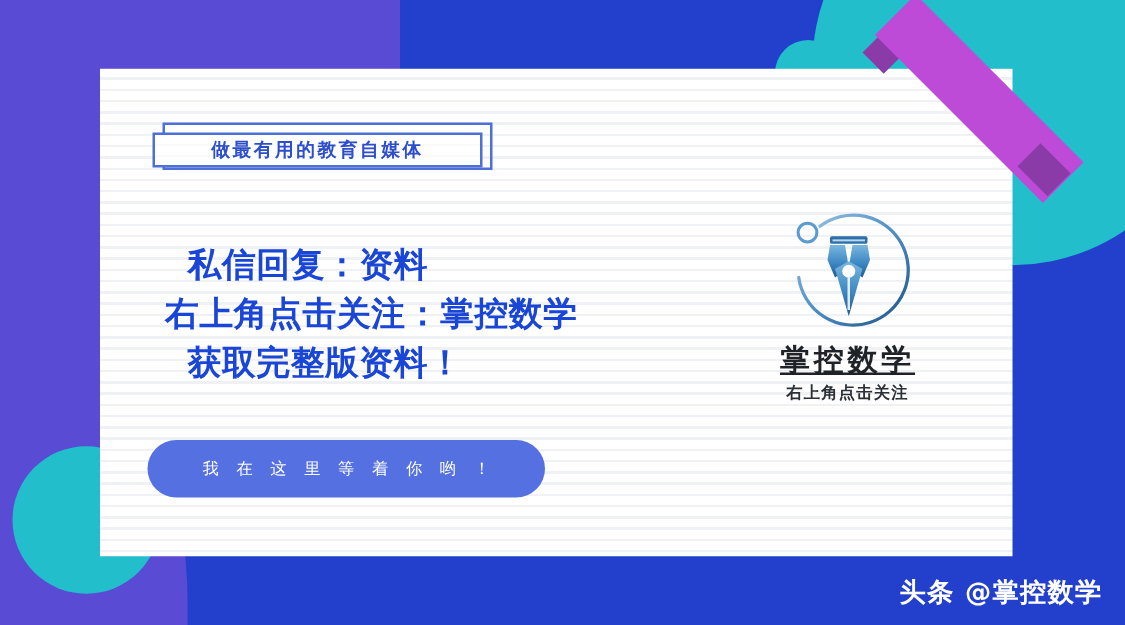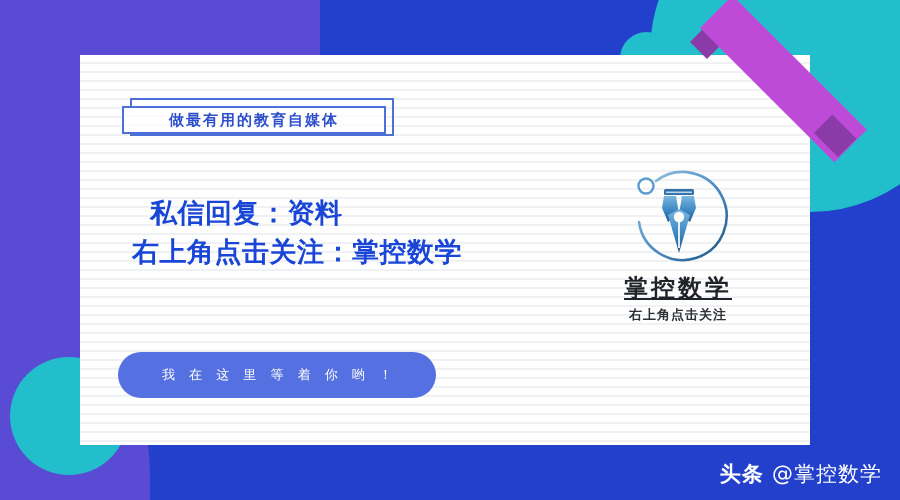--- a/index.html
+++ b/index.html
@@ -251,21 +251,21 @@
     right: 18px;
     bottom: 12px;
     font-family: "DejaVu Sans", "Liberation Sans", sans-serif;
     font-size: 21px;
     font-weight: bold;
     color: #ffffff;
     white-space: nowrap;
     letter-spacing: 1px;
   }
   .watermark .at {
-    font-weight: normal;
+    font-weight: bold;
     text-align: right;
   }
 </style>
 </head>
 <body>
 
 <div id="poster">
 
   <div class="bg-purple-blob"></div>
   <div class="bg-purple-blob2"></div>
@@ -278,20 +278,21 @@
     <div class="tagbox">
       <div class="frame-back"></div>
       <div class="frame-front">
         <span class="tag-text">做最有用的教育自媒体</span>
       </div>
     </div>
 
     <div class="headline">
       <div class="line indent">私信回复：资料</div>
       <div class="line">右上角点击关注：掌控数学</div>
+      <div class="line indent">获取完整版资料！</div>
     </div>
 
     <div class="pill">
       <span class="pill-text">我 在 这 里 等 着 你 哟 ！</span>
     </div>
 
     <div class="logo">
       <svg class="logo-mark" viewBox="0 0 196 106">
         <defs>
           <linearGradient id="nibGrad" x1="0" y1="0" x2="0" y2="1">

